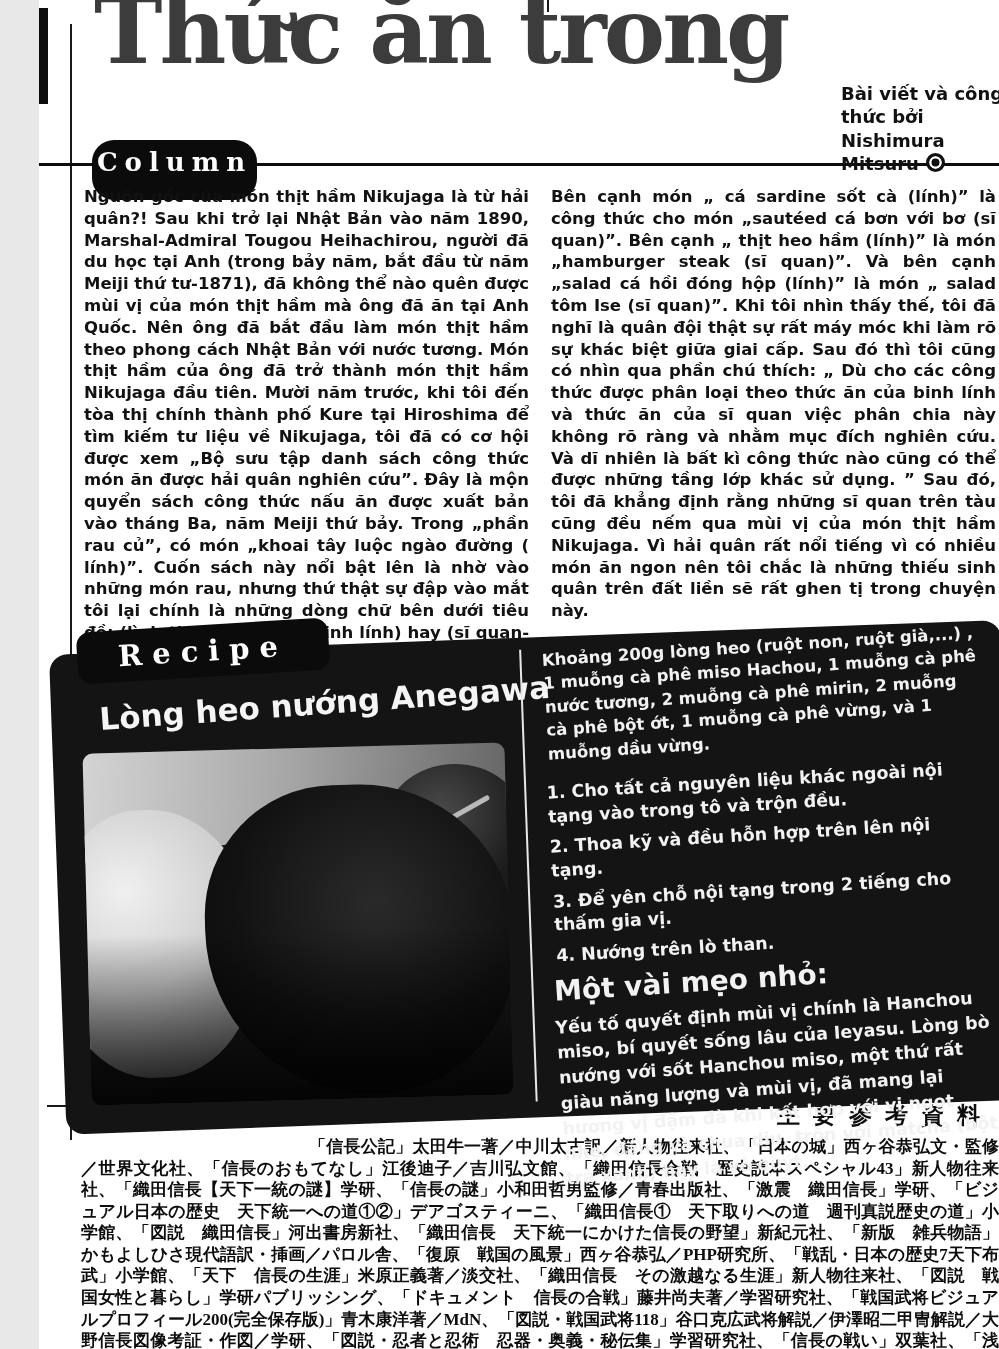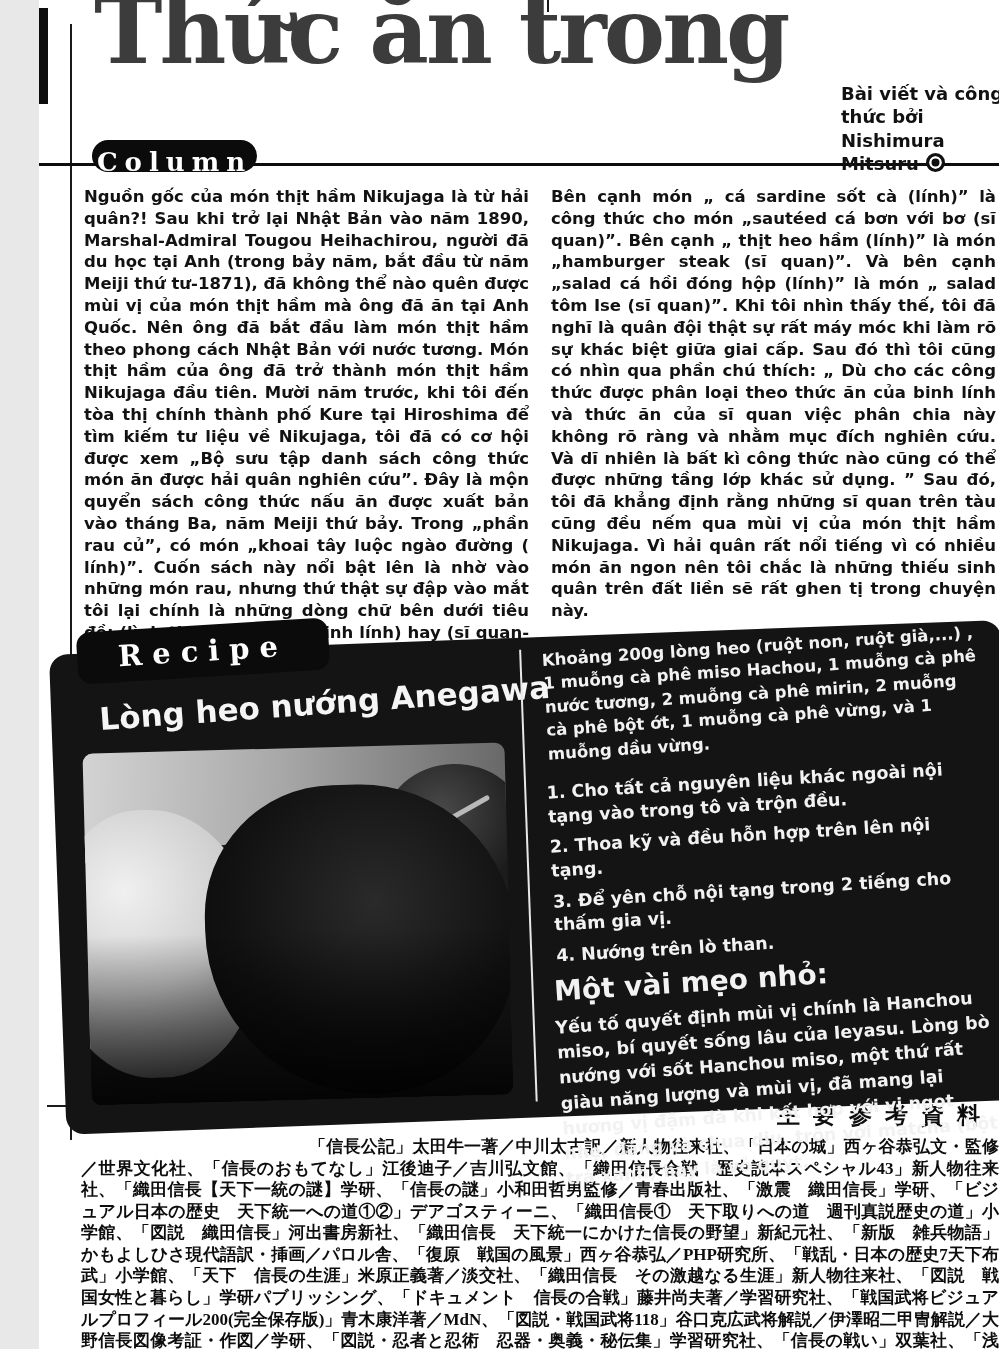--- a/index.html
+++ b/index.html
@@ -26,21 +26,21 @@
   }
   .bullseye{
     display:inline-block;width:13px;height:13px;border-radius:50%;
     border:3px solid #111;background:#111;box-shadow:inset 0 0 0 2.5px #fff;
     vertical-align:-2px;margin-left:7px;
   }
   .pill{
     position:absolute;background:#0b0b0b;color:#fff;text-align:center;
     font-family:"DejaVu Serif","Liberation Serif",serif;font-weight:bold;
   }
-  .pill-column{left:53px;top:140px;width:165px;height:32px;border-radius:22px;
+  .pill-column{left:53px;top:140px;width:165px;height:60px;border-radius:22px;
     font-size:26px;line-height:44px;letter-spacing:7px;}
   .pill-recipe{left:38px;top:625px;width:252px;height:52px;border-radius:14px;
     font-size:29px;line-height:52px;letter-spacing:10px;transform:rotate(-3.5deg);z-index:5;}
   
   .cols{position:absolute;left:45px;top:186px;width:912px;display:flex;gap:22px;}
   .col{width:445px;font-size:16.5px;font-weight:bold;line-height:21.8px;
     text-align:justify;color:#121212;}
   
   .panel{
     position:absolute;left:10px;top:655px;width:952px;height:480px;

